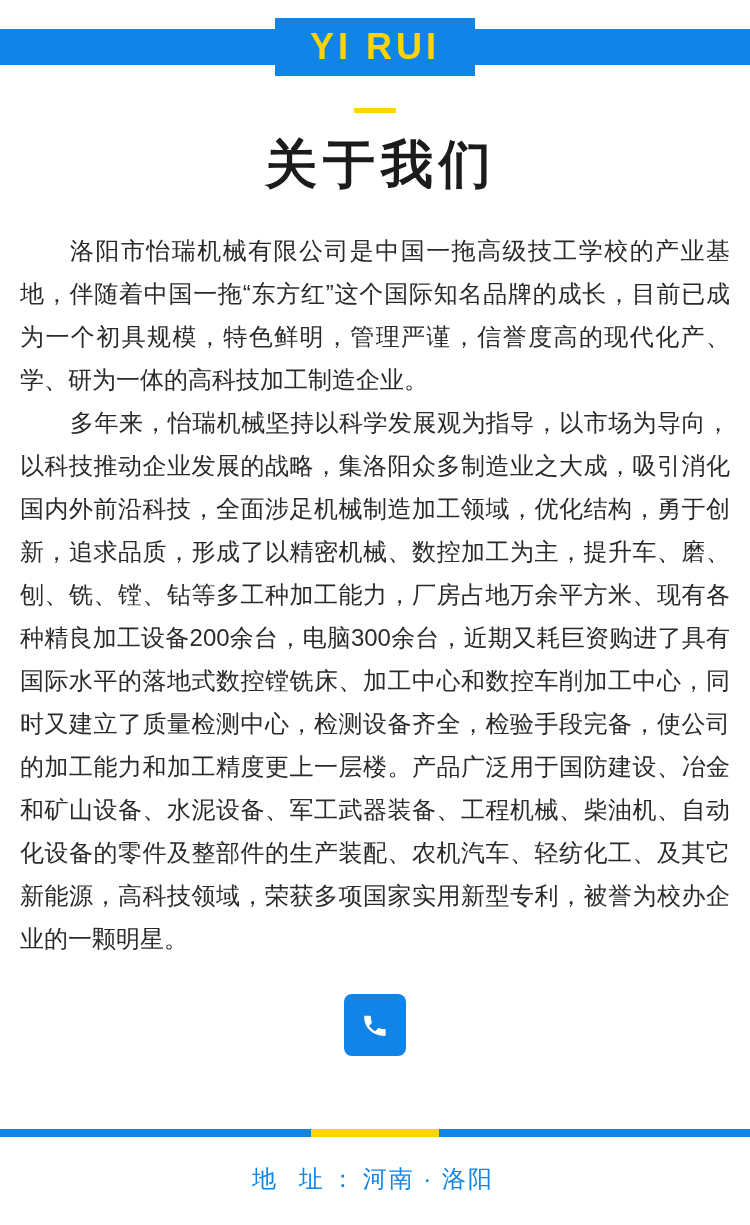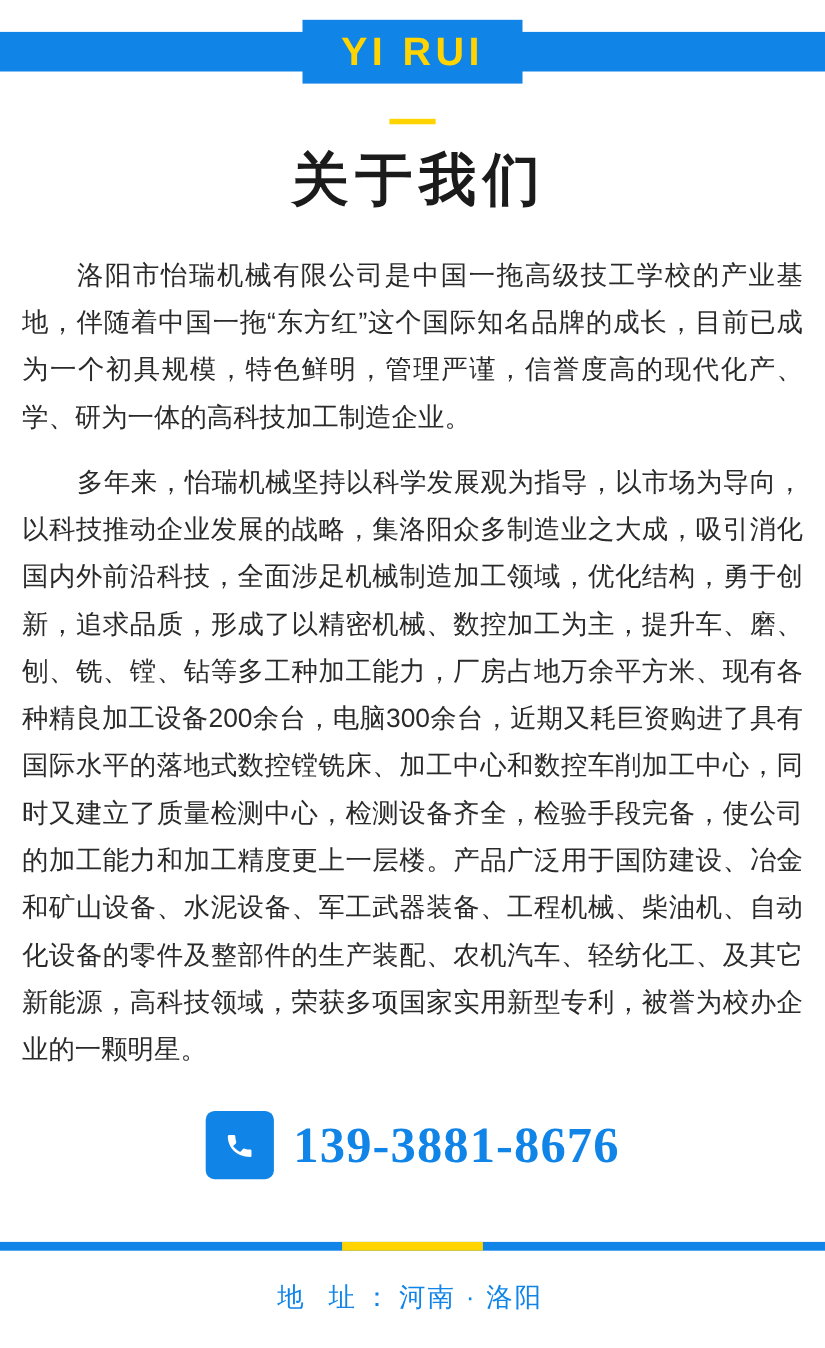--- a/index.html
+++ b/index.html
@@ -81,21 +81,21 @@
     color: #2a2a2a;
     font-size: 24px;
     line-height: 43px;
     text-align: justify;
     text-justify: inter-ideograph;
   }
   .copy p {
     margin: 0;
     text-indent: 50px;
   }
-  .copy p + p { margin-top: 16px; }
+  .copy p + p { margin-top: 0; }
 
   
   .phone-row {
     margin-top: 34px;
     display: flex;
     align-items: center;
     justify-content: center;
     gap: 18px;
   }
   .phone-badge {
@@ -168,21 +168,20 @@
     <p>洛阳市怡瑞机械有限公司是中国一拖高级技工学校的产业基地，伴随着中国一拖“东方红”这个国际知名品牌的成长，目前已成为一个初具规模，特色鲜明，管理严谨，信誉度高的现代化产、学、研为一体的高科技加工制造企业。</p>
     <p>多年来，怡瑞机械坚持以科学发展观为指导，以市场为导向，以科技推动企业发展的战略，集洛阳众多制造业之大成，吸引消化国内外前沿科技，全面涉足机械制造加工领域，优化结构，勇于创新，追求品质，形成了以精密机械、数控加工为主，提升车、磨、刨、铣、镗、钻等多工种加工能力，厂房占地万余平方米、现有各种精良加工设备200余台，电脑300余台，近期又耗巨资购进了具有国际水平的落地式数控镗铣床、加工中心和数控车削加工中心，同时又建立了质量检测中心，检测设备齐全，检验手段完备，使公司的加工能力和加工精度更上一层楼。产品广泛用于国防建设、冶金和矿山设备、水泥设备、军工武器装备、工程机械、柴油机、自动化设备的零件及整部件的生产装配、农机汽车、轻纺化工、及其它新能源，高科技领域，荣获多项国家实用新型专利，被誉为校办企业的一颗明星。</p>
   </div>
 
   <div class="phone-row">
     <div class="phone-badge">
       <svg width="34" height="34" viewBox="0 0 24 24" aria-hidden="true">
         <path fill="#ffffff" d="M6.6 10.8c1.2 2.4 3.2 4.4 5.6 5.6l1.9-1.9c.3-.3.7-.4 1-.2 1.1.4 2.3.6 3.5.6.5 0 .9.4.9.9v3c0 .5-.4.9-.9.9C10.2 19.7 4.3 13.8 4.3 6.4c0-.5.4-.9.9-.9h3c.5 0 .9.4.9.9 0 1.2.2 2.4.6 3.5.1.3 0 .7-.2 1l-1.9 1.9z"></path>
       </svg>
     </div>
-    <span class="phone-number">139-3881-8676</span>
   </div>
 
   <div class="footer">
     <div class="footer-rule">
       <div class="accent"></div>
     </div>
     <div class="footer-addr">
       <span class="label">地 址：</span><span>河南 · 洛阳</span>
     </div>
   </div>

